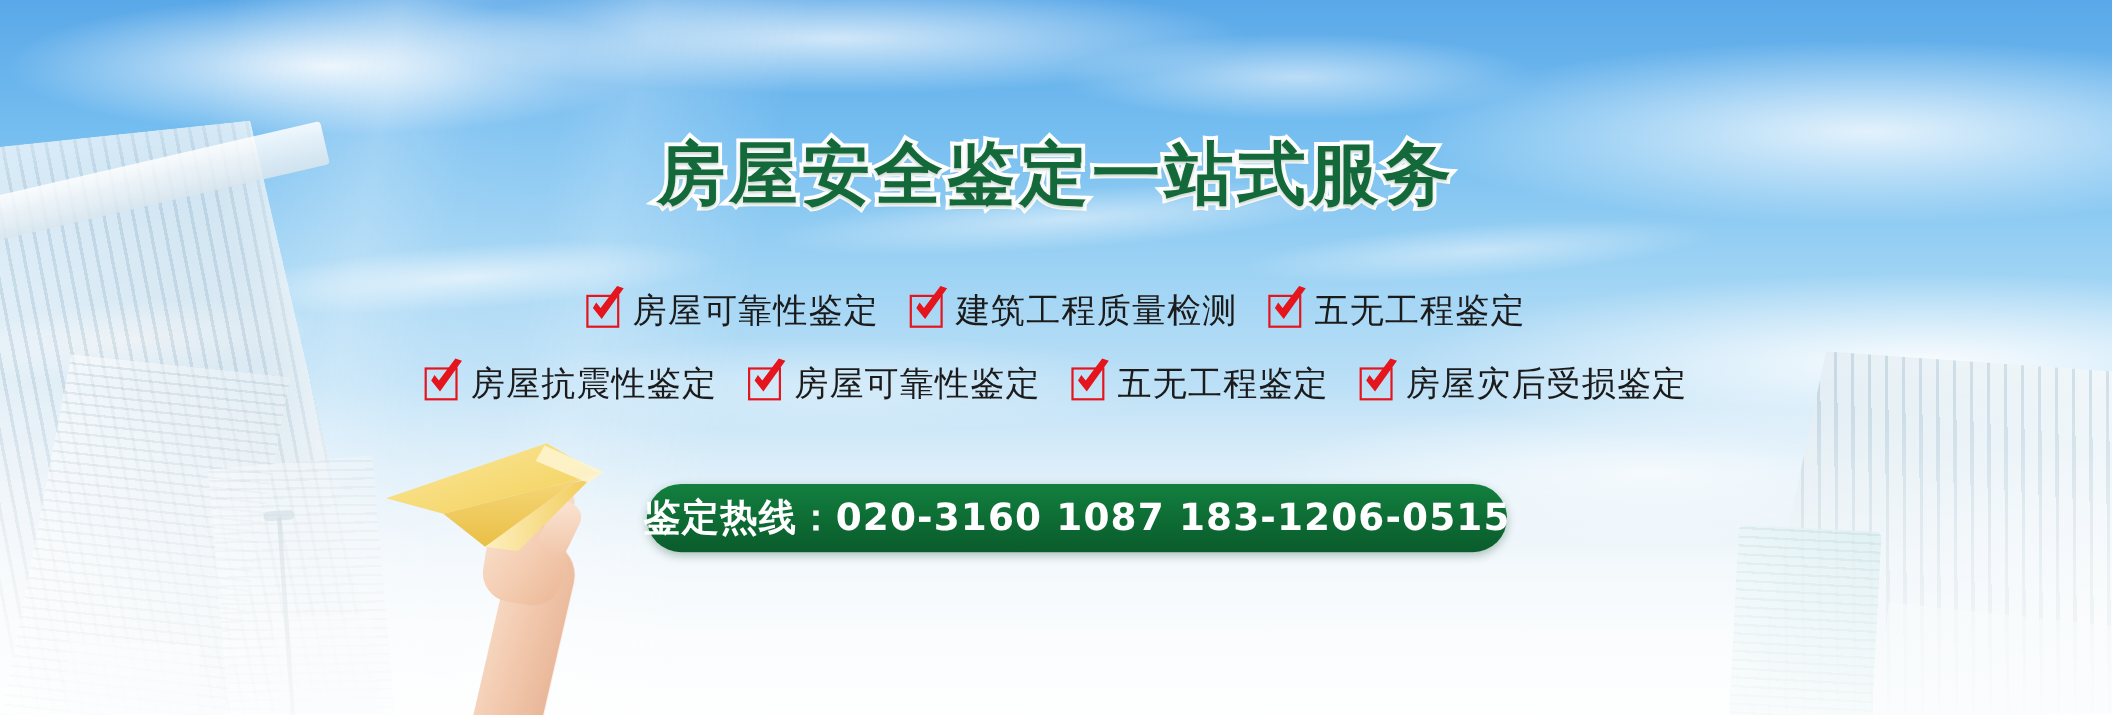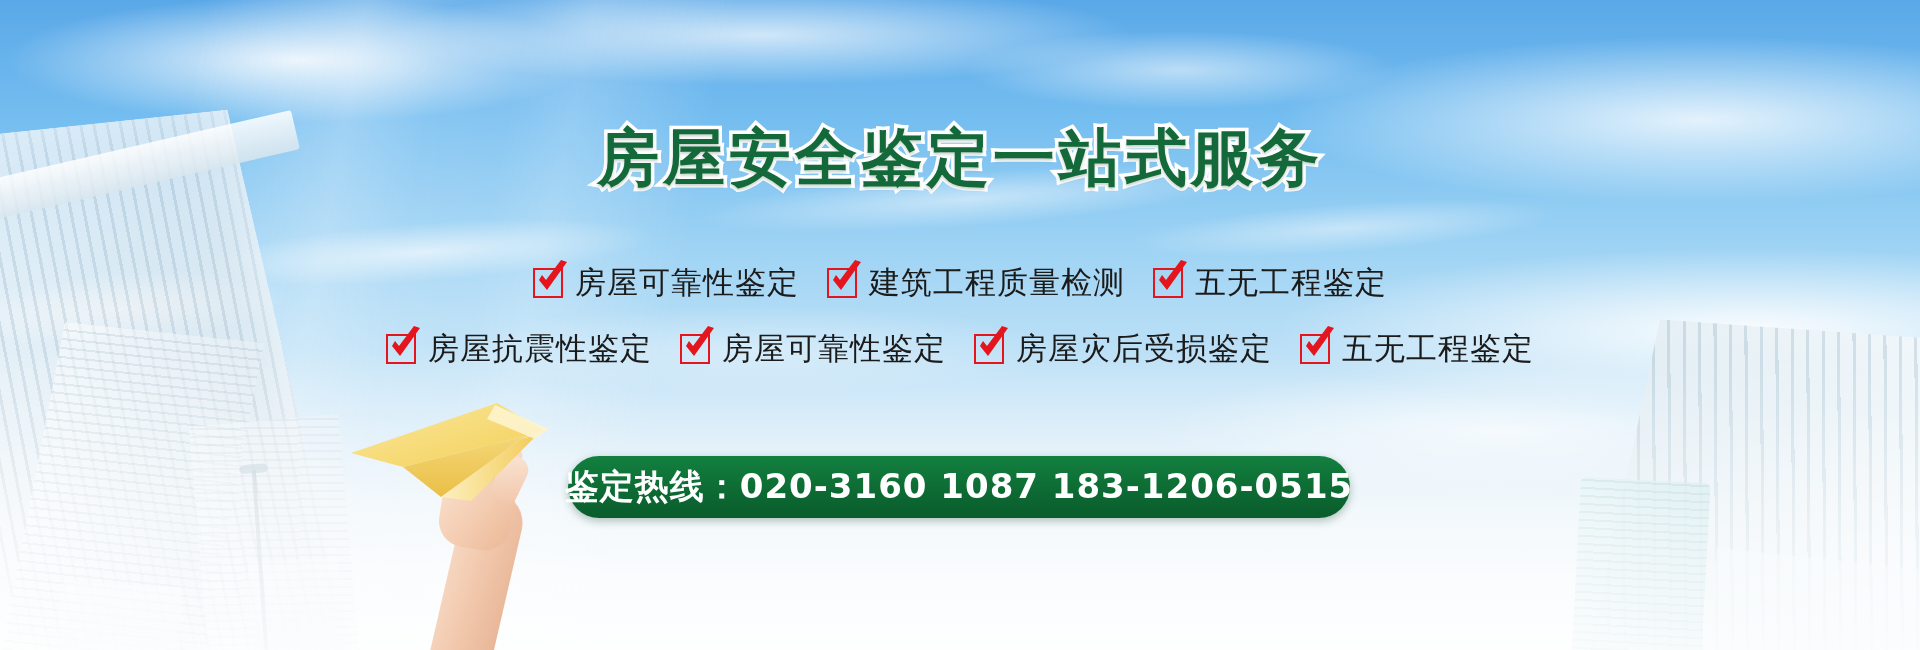--- a/index.html
+++ b/index.html
@@ -182,27 +182,26 @@
     font-family:Liberation Sans, sans-serif;
     font-size:31px;
     color:#1b1b1b;
     letter-spacing:1px;
     white-space:nowrap;
   }
 
   
   #hotline{
     position:absolute;
-    left:568px;top:440px;
+    left:588px;top:440px;
     width:782px;height:62px;
     background:linear-gradient(180deg,#13803f 0%,#0d6b33 55%,#0a5c2c 100%);
     border-radius:34px;
     display:flex;align-items:center;justify-content:center;
     box-shadow:0 3px 9px rgba(10,60,30,.30);
-    margin-top:16px;
   }
   #hotline .htext{
     font-family:"DejaVu Sans","Liberation Sans",sans-serif;
     font-size:34px;font-weight:bold;
     color:#ffffff;letter-spacing:1px;white-space:nowrap;
   }
 </style>
 </head>
 <body>
 
@@ -302,29 +301,29 @@
             </svg>
         </span>
         <span class="slabel">房屋可靠性鉴定</span>
       </div>
       <div class="sitem">
         <span class="chk">
           <svg viewBox="0 0 42 42">
               <path d="M8 22 L16 32 L36 4 L30 2 L15 22 L11 17 Z" fill="#e4151c"></path>
             </svg>
         </span>
+        <span class="slabel">五无工程鉴定</span>
+      </div>
+      <div class="sitem">
+        <span class="chk">
+          <svg viewBox="0 0 42 42">
+              <path d="M8 22 L16 32 L36 4 L30 2 L15 22 L11 17 Z" fill="#e4151c"></path>
+            </svg>
+        </span>
         <span class="slabel">房屋灾后受损鉴定</span>
-      </div>
-      <div class="sitem">
-        <span class="chk">
-          <svg viewBox="0 0 42 42">
-              <path d="M8 22 L16 32 L36 4 L30 2 L15 22 L11 17 Z" fill="#e4151c"></path>
-            </svg>
-        </span>
-        <span class="slabel">五无工程鉴定</span>
       </div>
     </div>
 
   </div>
 
   <div id="hotline">
     <span class="htext">鉴定热线：020-3160 1087  183-1206-0515</span>
   </div>
 
 </div>

